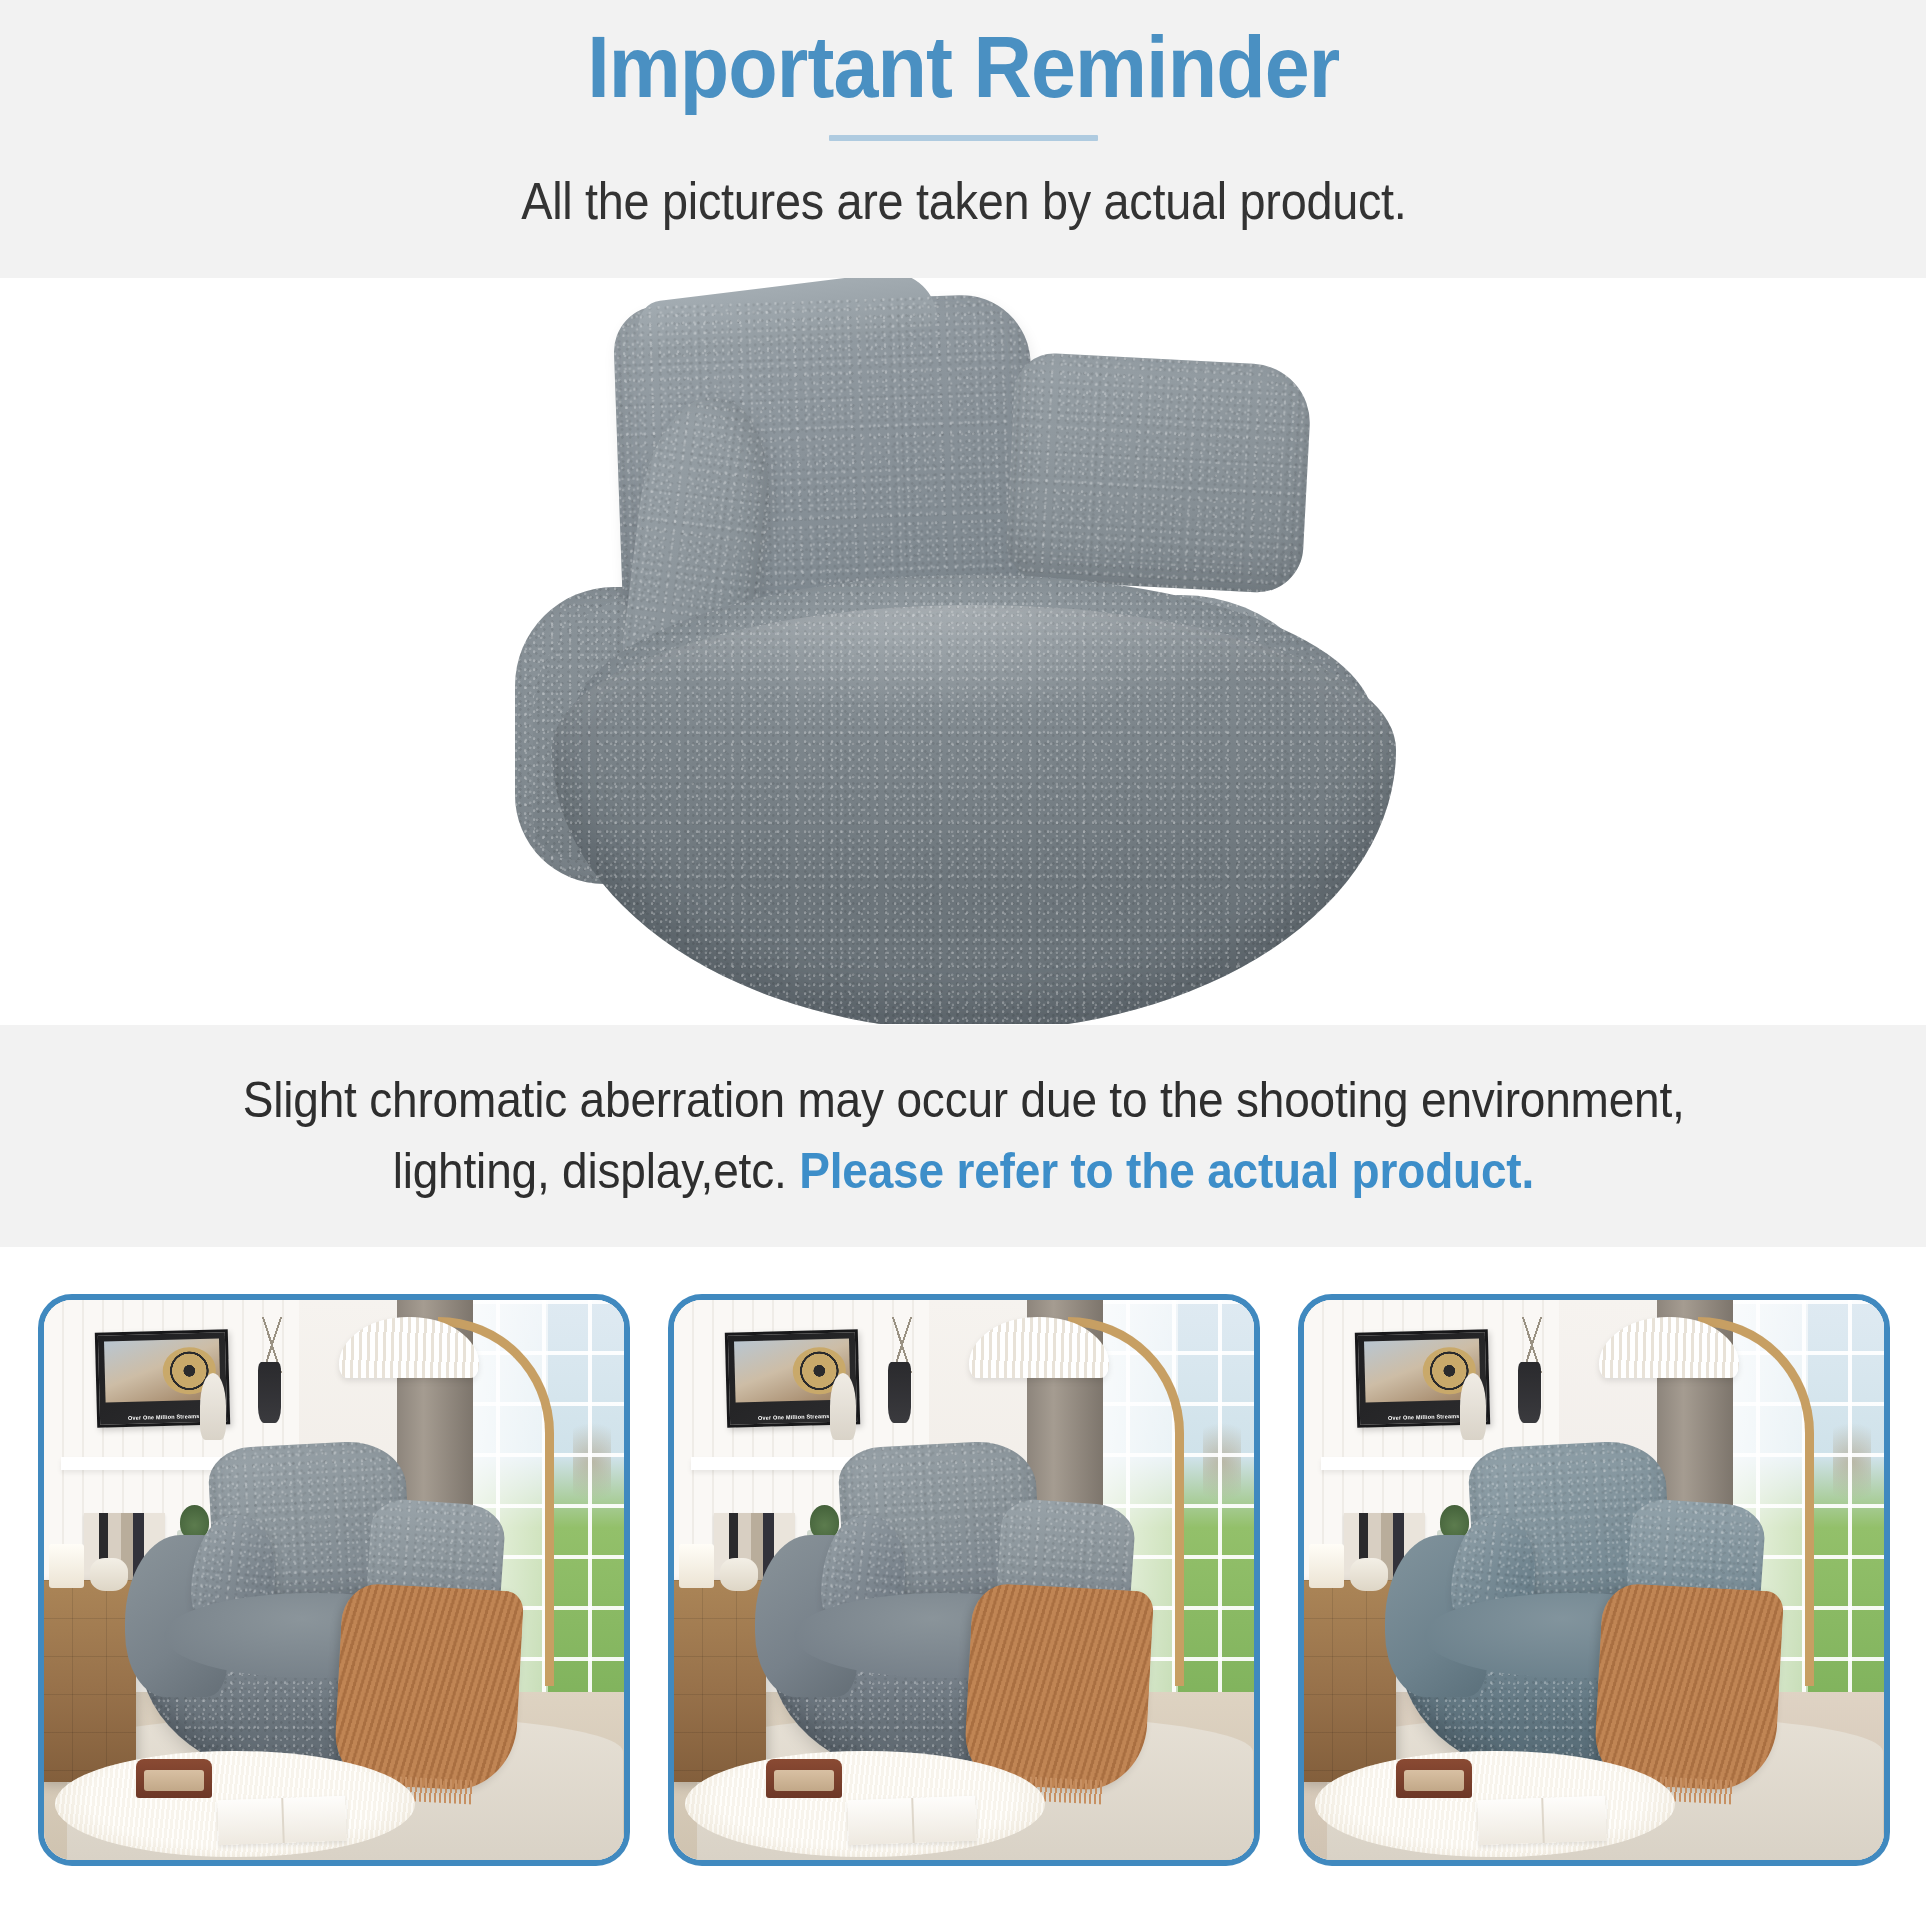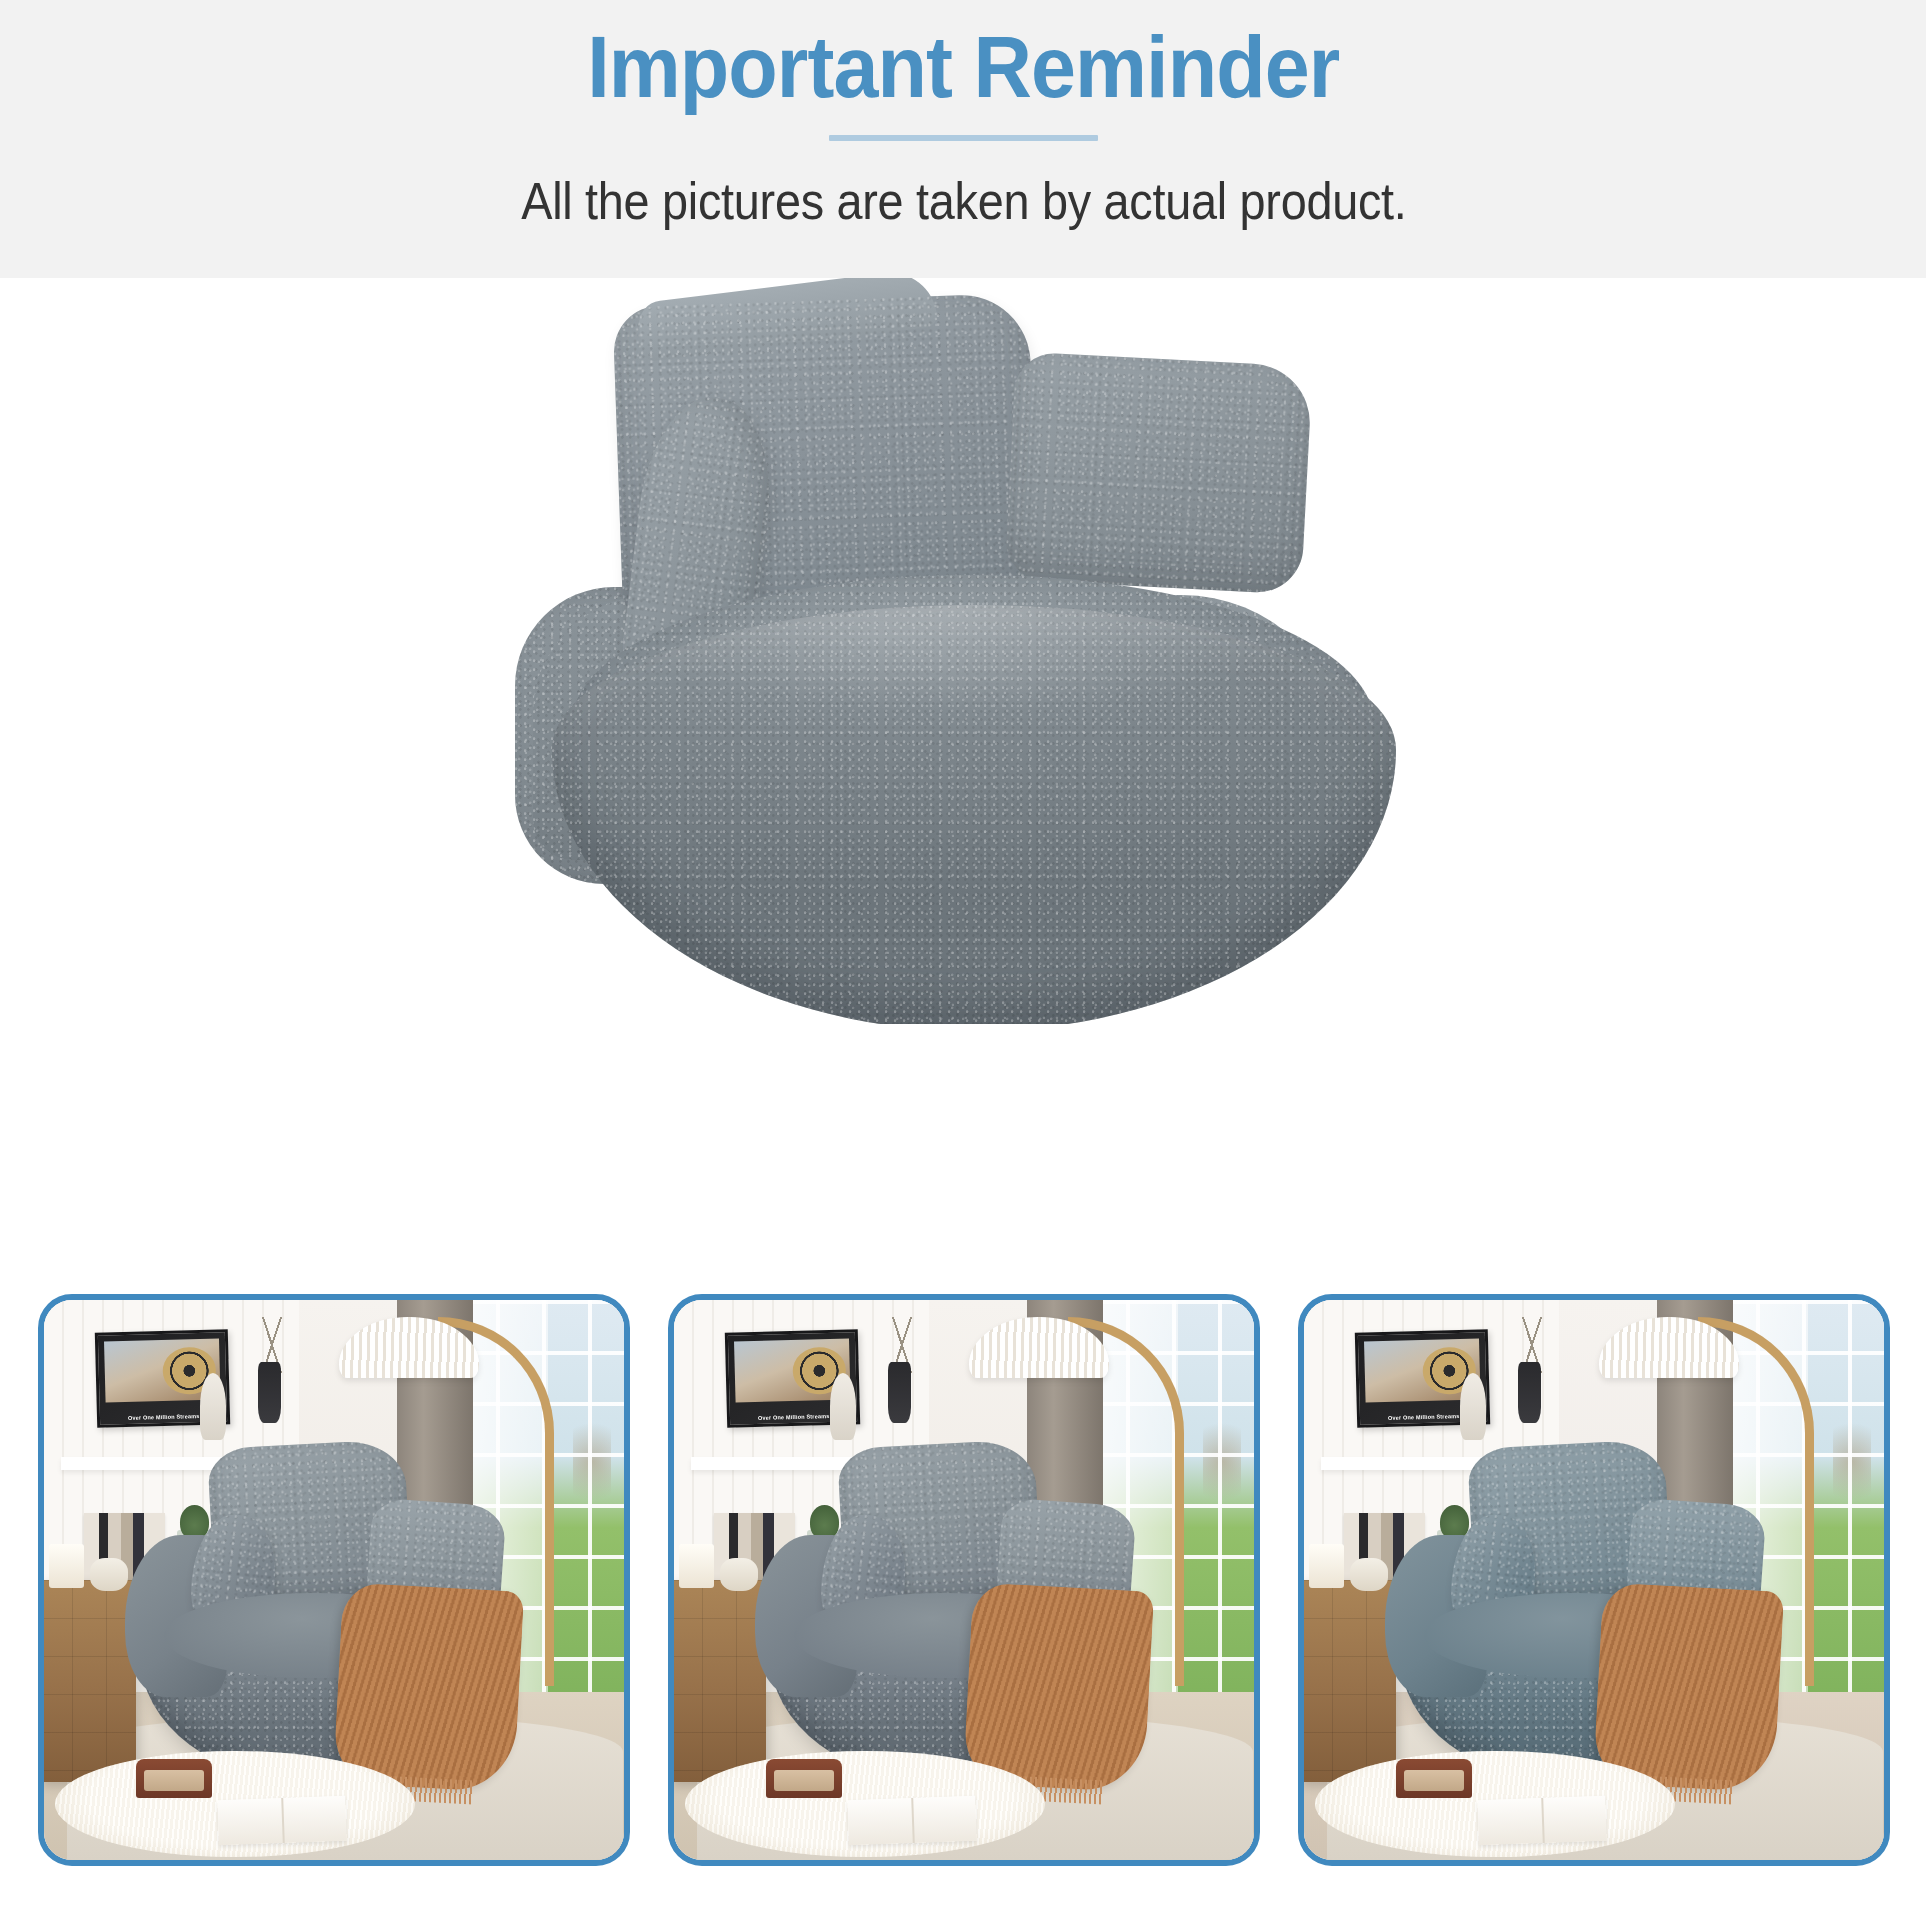--- a/index.html
+++ b/index.html
@@ -420,20 +420,24 @@
         </div>
       <div class="seat">
           <div class="boucle"></div>
         </div>
       <div class="chair-base">
           <div class="boucle"></div>
         </div>
     </div>
   </div>
 
+  <div class="band-bottom">
+    <div class="disc-line">Slight chromatic aberration may occur due to the shooting environment,</div>
+    <div class="disc-line"><span>lighting, display,etc. </span><span class="disc-accent">Please refer to the actual product.</span></div>
+  </div>
 
   <div class="thumbs">
 
     <div class="thumb">
       <div class="scene tone-a">
         <div class="wall"></div>
         <div class="panelwall"></div>
         <div class="window">
             <div class="tree"></div>
           </div>

